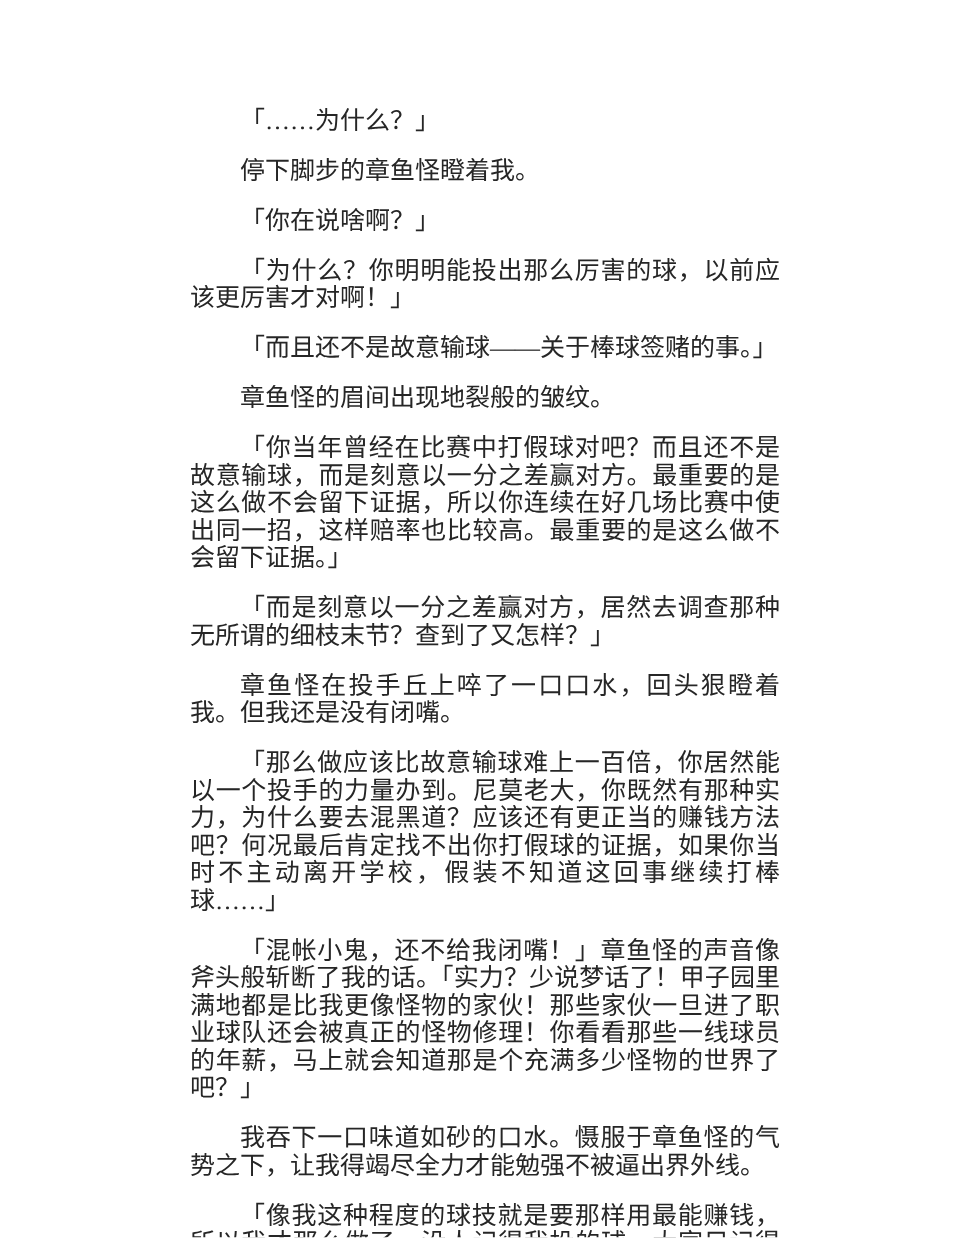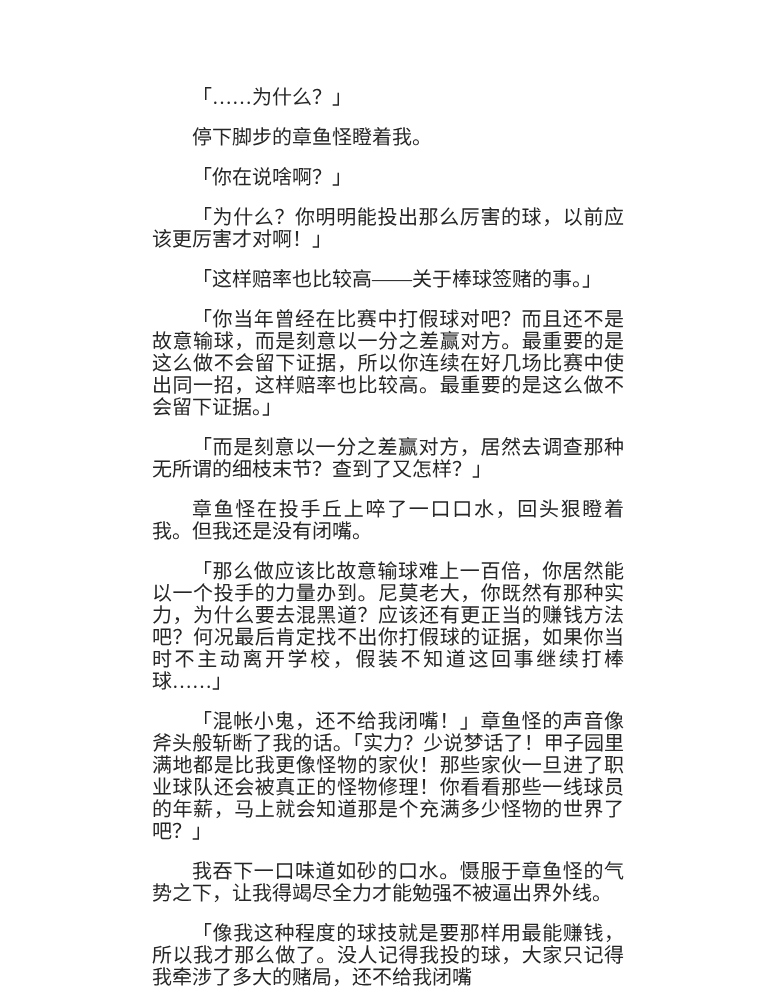--- a/index.html
+++ b/index.html
@@ -34,21 +34,22 @@
 </style>
 </head>
 <body>
 
 <div class="page">
   <div class="text-block">
     <p>「……为什么？」</p>
     <p>停下脚步的章鱼怪瞪着我。</p>
     <p>「你在说啥啊？」</p>
     <p>「为什么？你明明能投出那么厉害的球，以前应该更厉害才对啊！」</p>
-    <p>「这样赔率也比较高——关于棒球签赌的事。」</p>
+    <p>「而且还不是故意输球——关于棒球签赌的事。」</p>
+    <p>章鱼怪的眉间出现地裂般的皱纹。</p>
     <p>「你当年曾经在比赛中打假球对吧？而且还不是故意输球，而是刻意以一分之差赢对方。最重要的是这么做不会留下证据，所以你连续在好几场比赛中使出同一招，这样赔率也比较高。最重要的是这么做不会留下证据。」</p>
     <p>「而是刻意以一分之差赢对方，居然去调查那种无所谓的细枝末节？查到了又怎样？」</p>
     <p>章鱼怪在投手丘上啐了一口口水，回头狠瞪着我。但我还是没有闭嘴。</p>
     <p>「那么做应该比故意输球难上一百倍，你居然能以一个投手的力量办到。尼莫老大，你既然有那种实力，为什么要去混黑道？应该还有更正当的赚钱方法吧？何况最后肯定找不出你打假球的证据，如果你当时不主动离开学校，假装不知道这回事继续打棒球……」</p>
     <p>「混帐小鬼，还不给我闭嘴！」章鱼怪的声音像斧头般斩断了我的话。「实力？少说梦话了！甲子园里满地都是比我更像怪物的家伙！那些家伙一旦进了职业球队还会被真正的怪物修理！你看看那些一线球员的年薪，马上就会知道那是个充满多少怪物的世界了吧？」</p>
     <p>我吞下一口味道如砂的口水。慑服于章鱼怪的气势之下，让我得竭尽全力才能勉强不被逼出界外线。</p>
     <p>「像我这种程度的球技就是要那样用最能赚钱，所以我才那么做了。没人记得我投的球，大家只记得我牵涉了多大的赌局，还不给我闭嘴</p>
   </div>
 </div>
 

